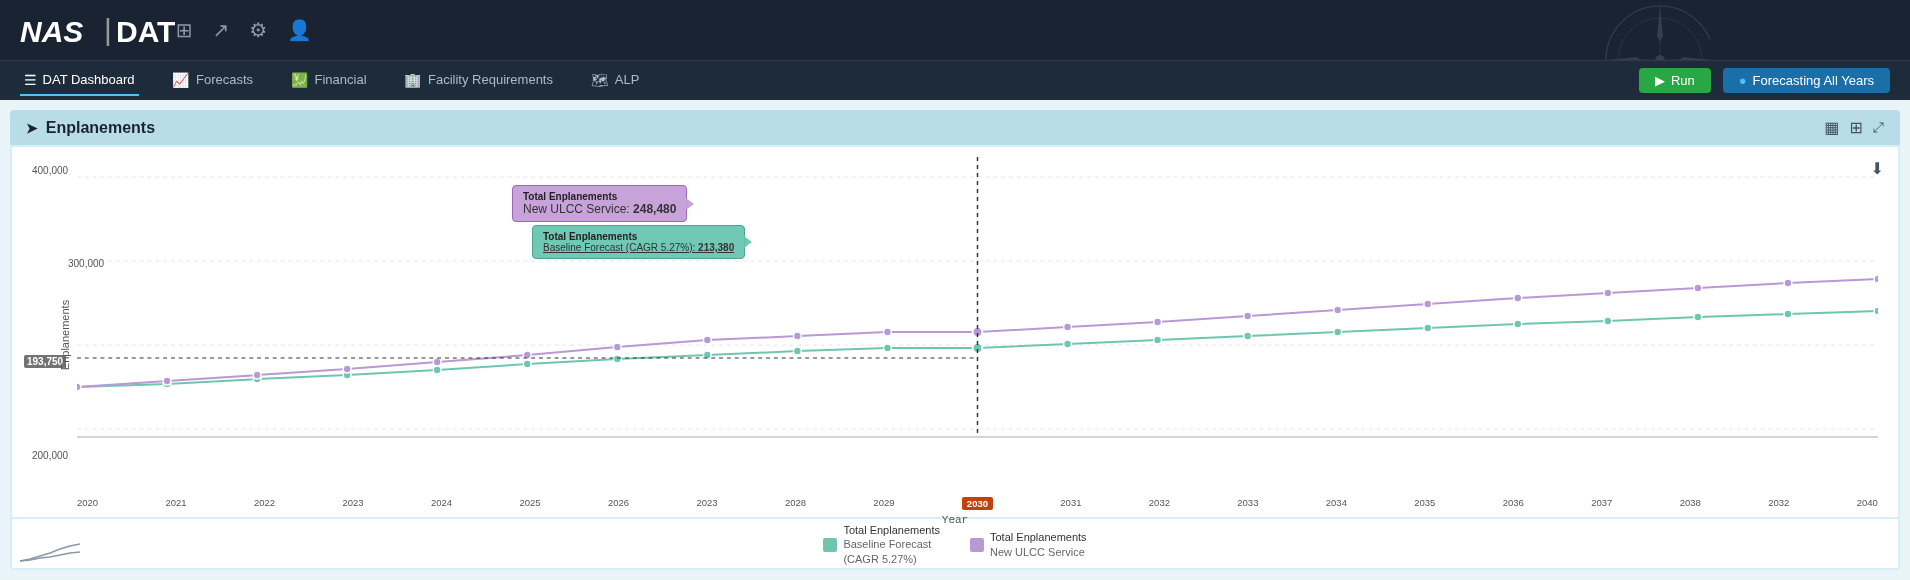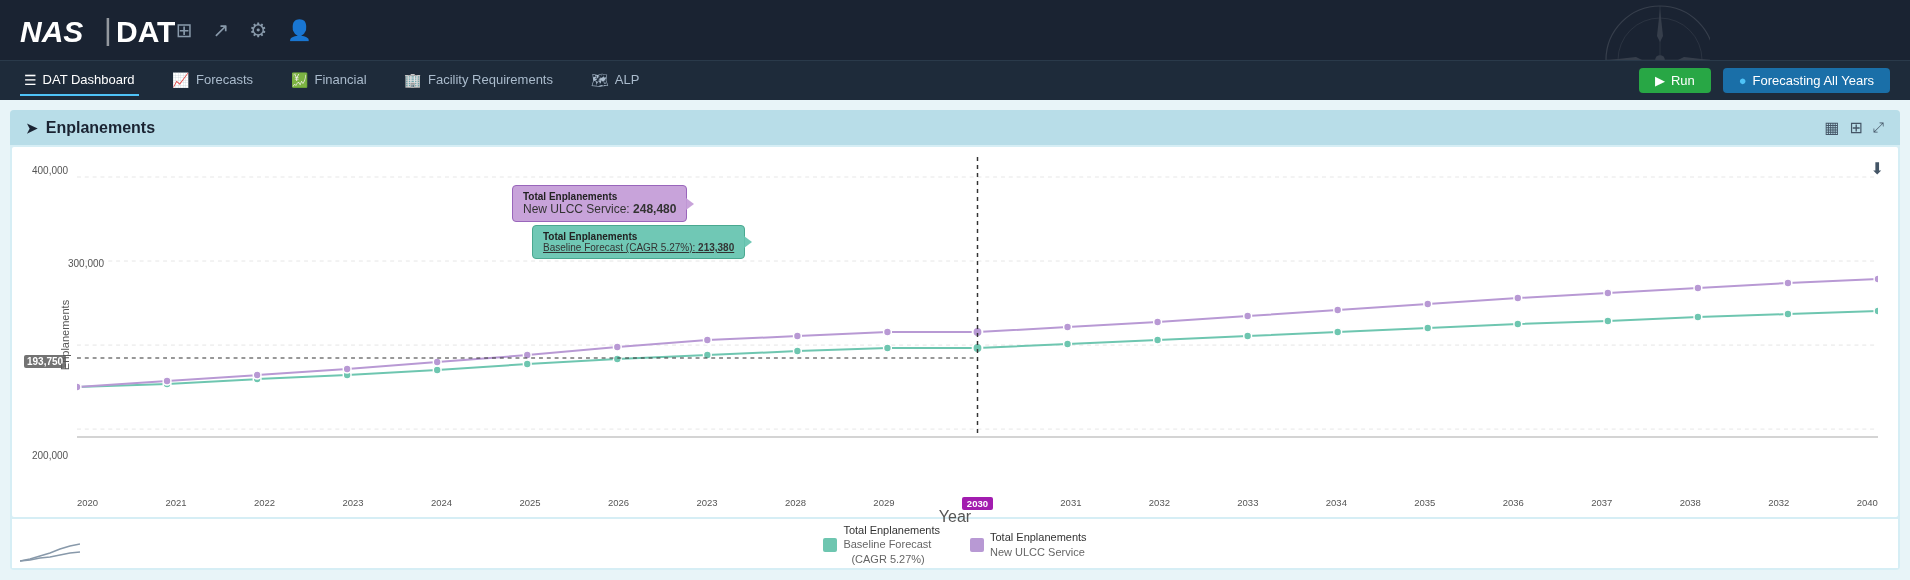--- a/index.html
+++ b/index.html
@@ -400,34 +400,34 @@
           <span>2020</span>
           <span>2021</span>
           <span>2022</span>
           <span>2023</span>
           <span>2024</span>
           <span>2025</span>
           <span>2026</span>
           <span>2023</span>
           <span>2028</span>
           <span>2029</span>
-          <span style="background:#a21caf; color:white; padding:1px 5px; border-radius:2px; font-weight:bold;">2030</span>
+          <span style="background:#c2410c; color:white; padding:1px 5px; border-radius:2px; font-weight:bold;">2030</span>
           <span>2031</span>
           <span>2032</span>
           <span>2033</span>
           <span>2034</span>
           <span>2035</span>
           <span>2036</span>
           <span>2037</span>
           <span>2038</span>
           <span>2032</span>
           <span>2040</span>
         </div>
 
-        <div style="position:absolute; bottom:-14px; left:50%; transform:translateX(-50%); font-size:16px; color:#555;">Year</div>
+        <div style="position:absolute; bottom:-14px; left:50%; transform:translateX(-50%); font-size:11px; color:#555;font-family:Liberation Mono, monospace;">Year</div>
 
         <div style="position:absolute; top:28px; left:490px; background:rgba(195,155,215,0.92); border:1px solid #9966bb; border-radius:4px; padding:5px 10px; font-size:10px; z-index:20; min-width:160px;">
           <div style="font-weight:bold; color:#222;">Total Enplanements</div>
           <div style="color:#333; font-size:12px;text-align:center;">
             <span>New ULCC Service:</span>
             <strong>248,480</strong>
           </div>
 
           <div style="position:absolute; right:-8px; top:50%; transform:translateY(-50%); width:0; height:0; border-top:6px solid transparent; border-bottom:6px solid transparent; border-left:8px solid rgba(195,155,215,0.92);"></div>
         </div>
@@ -445,21 +445,21 @@
 
       </div>
     </div>
 
     <div class="legend">
       <div class="legend-item">
         <div class="legend-color" style="background:#6ec6b0;"></div>
         <div class="legend-text">
           <div>Total Enplanements</div>
           <div style="color:#666;">Baseline Forecast</div>
-          <div style="color:#666;margin-left:8px;">(CAGR 5.27%)</div>
+          <div style="color:#666;">(CAGR 5.27%)</div>
         </div>
       </div>
       <div class="legend-item">
         <div class="legend-color" style="background:#b899d4;"></div>
         <div class="legend-text">
           <div>Total Enplanements</div>
           <div style="color:#666;">New ULCC Service</div>
         </div>
       </div>
     </div>

